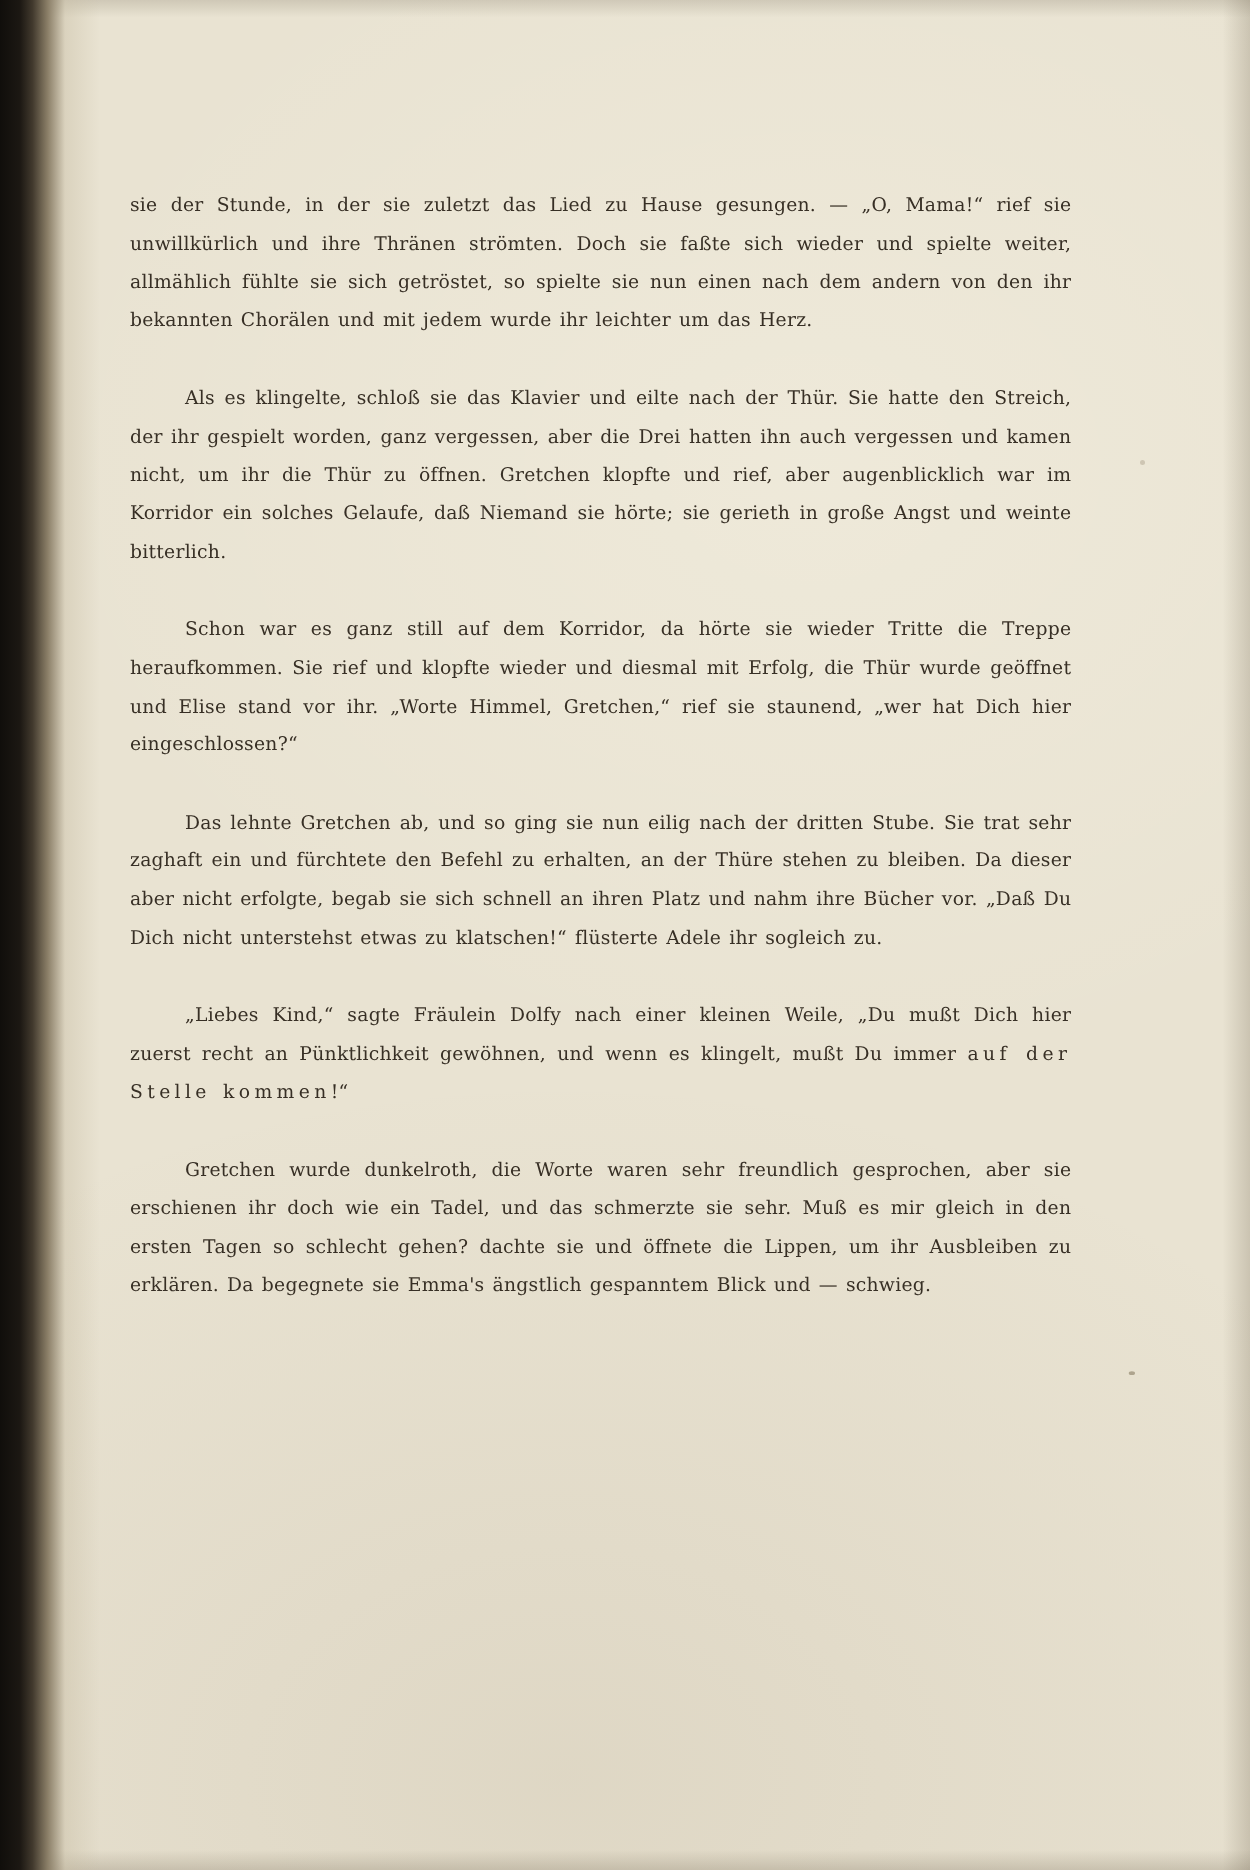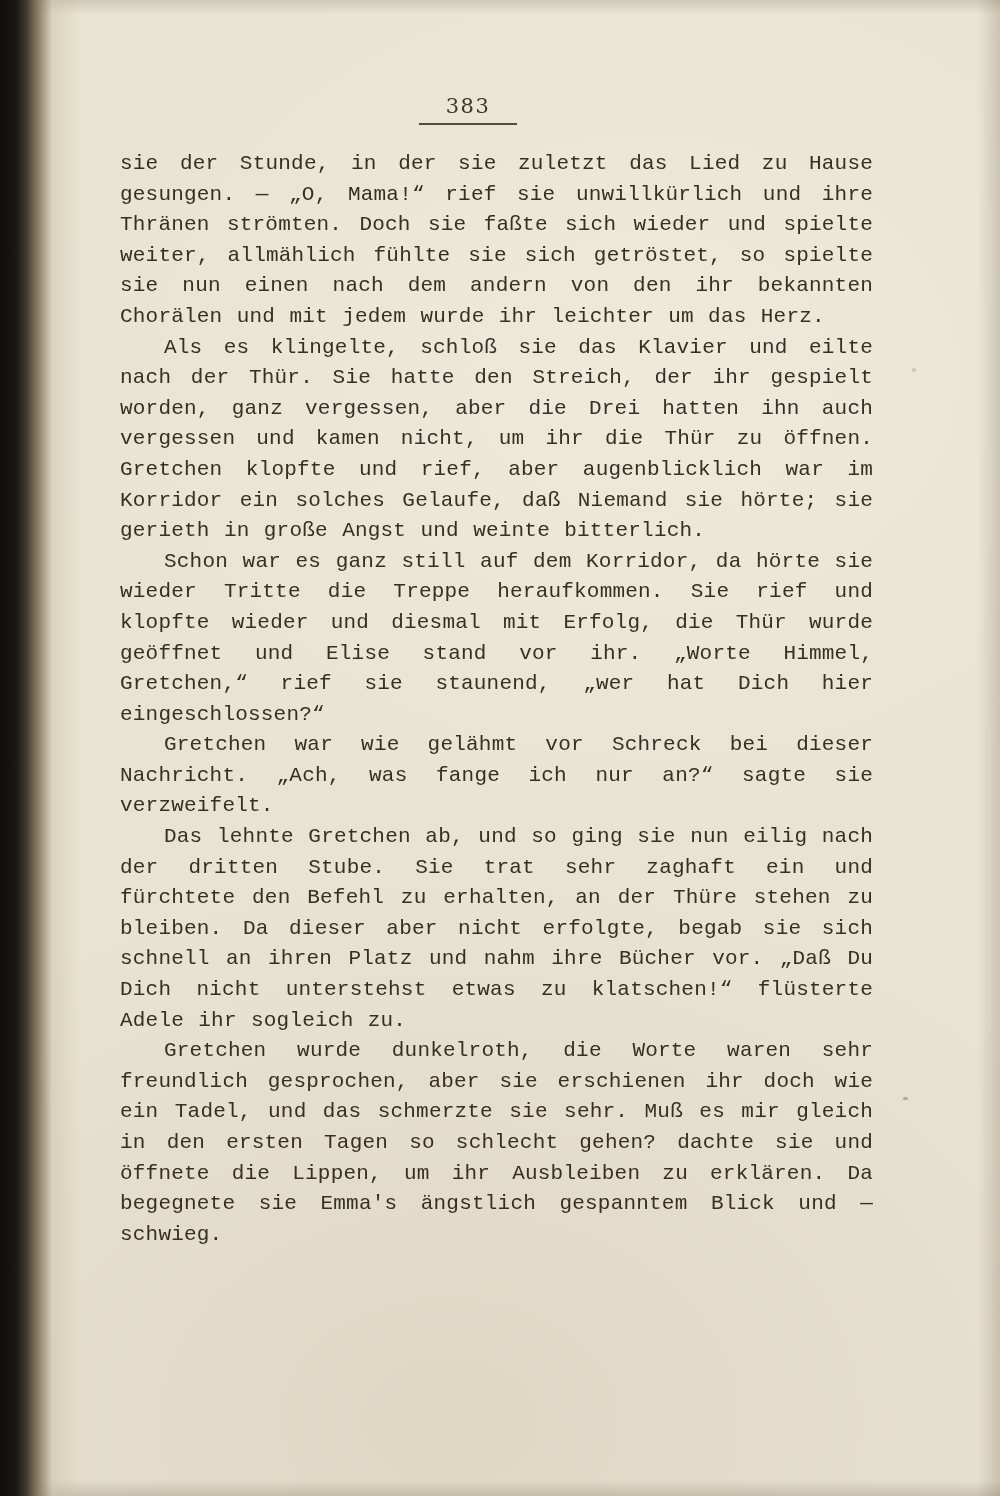--- a/index.html
+++ b/index.html
@@ -55,47 +55,45 @@
     font-size: 21px;
     letter-spacing: 1.5px;
     color: #3e362a;
     padding: 0 27px 5px 27px;
     border-bottom: 2px solid #564c3d;
   }
 
   .text-block {
     position: absolute;
     top: 149px;
-    left: 120px;
+    left: 104px;
     width: 753px;
     color: #372f25;
-    font-size: 21px;
+    font-size: 15px;
     line-height: 30.6px;
     text-align: justify;
     letter-spacing: 0.2px;
     word-spacing: 1.5px;
-    font-family: Liberation Mono, monospace;
   }
   .para { margin: 0; }
-  .para.indent { text-indent: 44px; }
+  .para.indent { text-indent: 44px; margin-top: 32px; }
   .emph { letter-spacing: 3.5px; }
 </style>
 </head>
 <body>
 
 <div class="scan">
   <div class="binding-shadow"></div>
   <div class="speck-a"></div>
   <div class="speck-b"></div>
 
-  <div class="page-number-wrap">
-    <span class="page-number">383</span>
-  </div>
 
   <div class="text-block">
     <p class="para">sie der Stunde, in der sie zuletzt das Lied zu Hause gesungen. — „O, Mama!“ rief sie unwillkürlich und ihre Thränen strömten. Doch sie faßte sich wieder und spielte weiter, allmählich fühlte sie sich getröstet, so spielte sie nun einen nach dem andern von den ihr bekannten Chorälen und mit jedem wurde ihr leichter um das Herz.</p>
     <p class="para indent">Als es klingelte, schloß sie das Klavier und eilte nach der Thür. Sie hatte den Streich, der ihr gespielt worden, ganz vergessen, aber die Drei hatten ihn auch vergessen und kamen nicht, um ihr die Thür zu öffnen. Gretchen klopfte und rief, aber augenblicklich war im Korridor ein solches Gelaufe, daß Niemand sie hörte; sie gerieth in große Angst und weinte bitterlich.</p>
     <p class="para indent">Schon war es ganz still auf dem Korridor, da hörte sie wieder Tritte die Treppe heraufkommen. Sie rief und klopfte wieder und diesmal mit Erfolg, die Thür wurde geöffnet und Elise stand vor ihr. „Worte Himmel, Gretchen,“ rief sie staunend, „wer hat Dich hier eingeschlossen?“</p>
-    <p class="para indent">Gretchen war wie gelähmt vor Schreck bei dieser Nachricht. „Ach, was fange ich nur an?“ sagte sie verzweifelt.</p>
     <p class="para indent">Das lehnte Gretchen ab, und so ging sie nun eilig nach der dritten Stube. Sie trat sehr zaghaft ein und fürchtete den Befehl zu erhalten, an der Thüre stehen zu bleiben. Da dieser aber nicht erfolgte, begab sie sich schnell an ihren Platz und nahm ihre Bücher vor. „Daß Du Dich nicht unterstehst etwas zu klatschen!“ flüsterte Adele ihr sogleich zu.</p>
+    <p class="para indent">
+      <span>„Liebes Kind,“ sagte Fräulein Dolfy nach einer kleinen Weile, „Du mußt Dich hier zuerst recht an Pünktlichkeit gewöhnen, und wenn es klingelt, mußt Du immer </span><span class="emph">auf der Stelle kommen</span><span>!“</span>
+    </p>
     <p class="para indent">Gretchen wurde dunkelroth, die Worte waren sehr freundlich gesprochen, aber sie erschienen ihr doch wie ein Tadel, und das schmerzte sie sehr. Muß es mir gleich in den ersten Tagen so schlecht gehen? dachte sie und öffnete die Lippen, um ihr Ausbleiben zu erklären. Da begegnete sie Emma's ängstlich gespanntem Blick und — schwieg.</p>
   </div>
 </div>
 
 </body></html>

